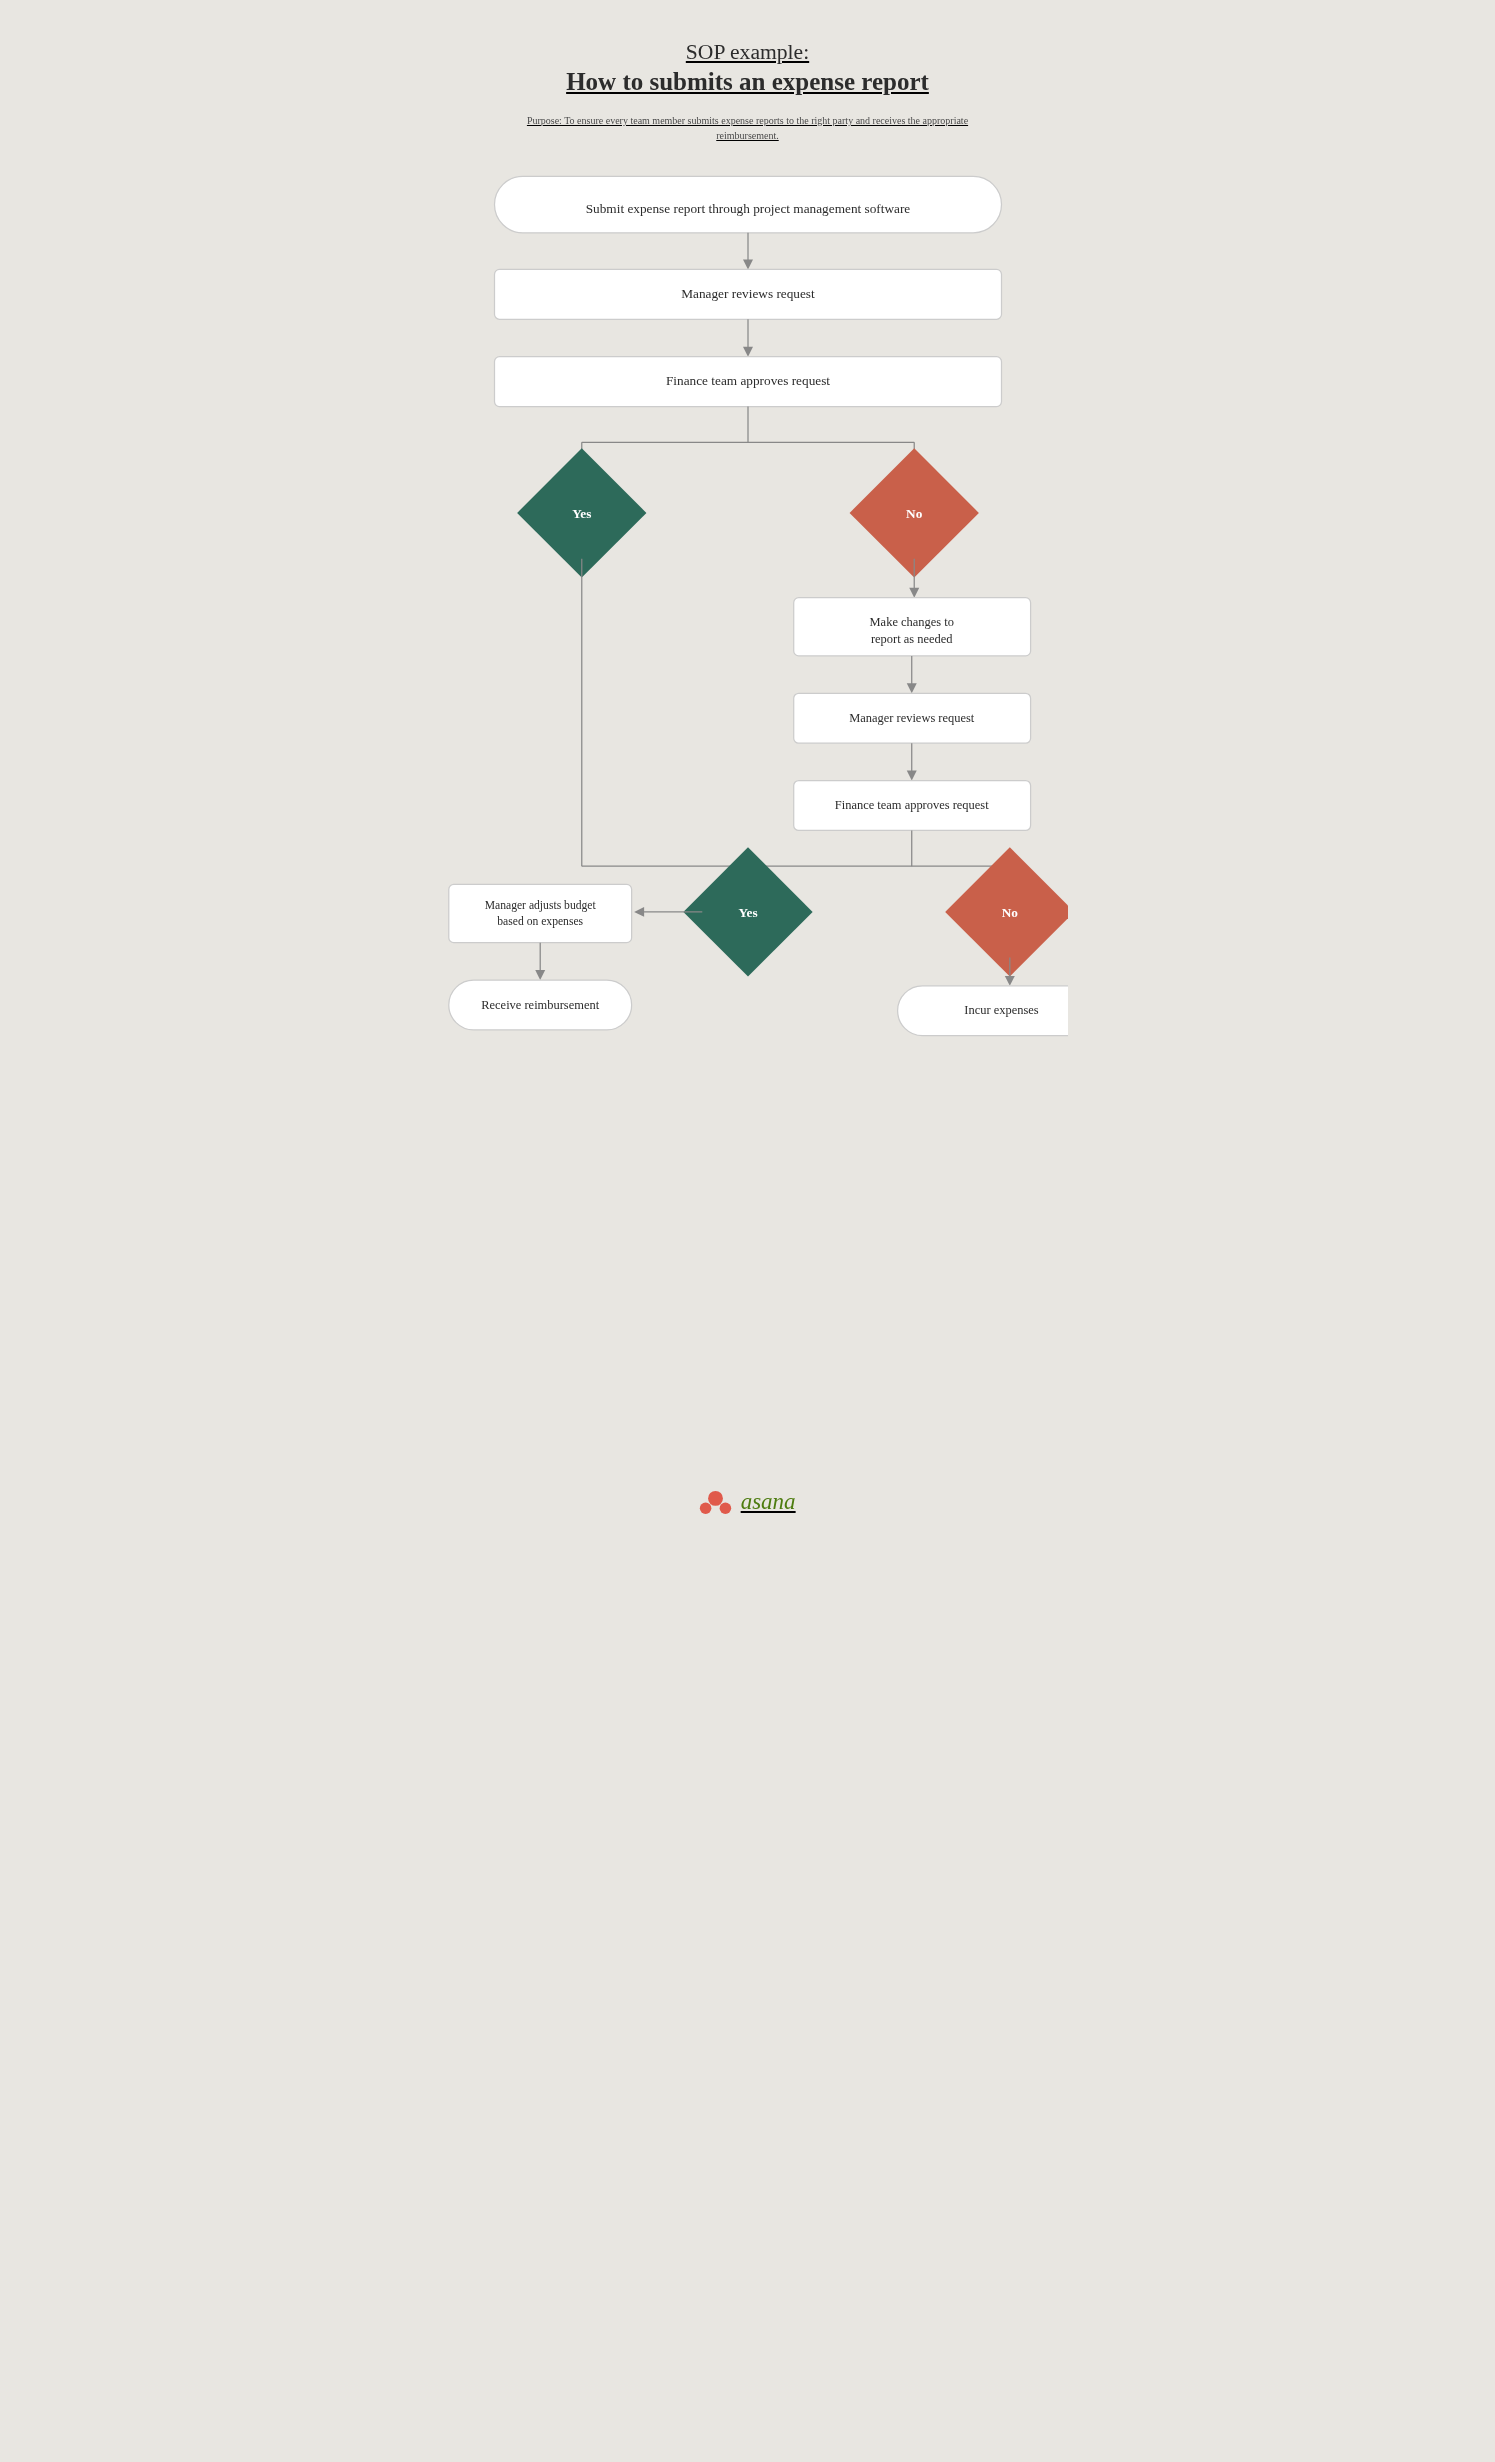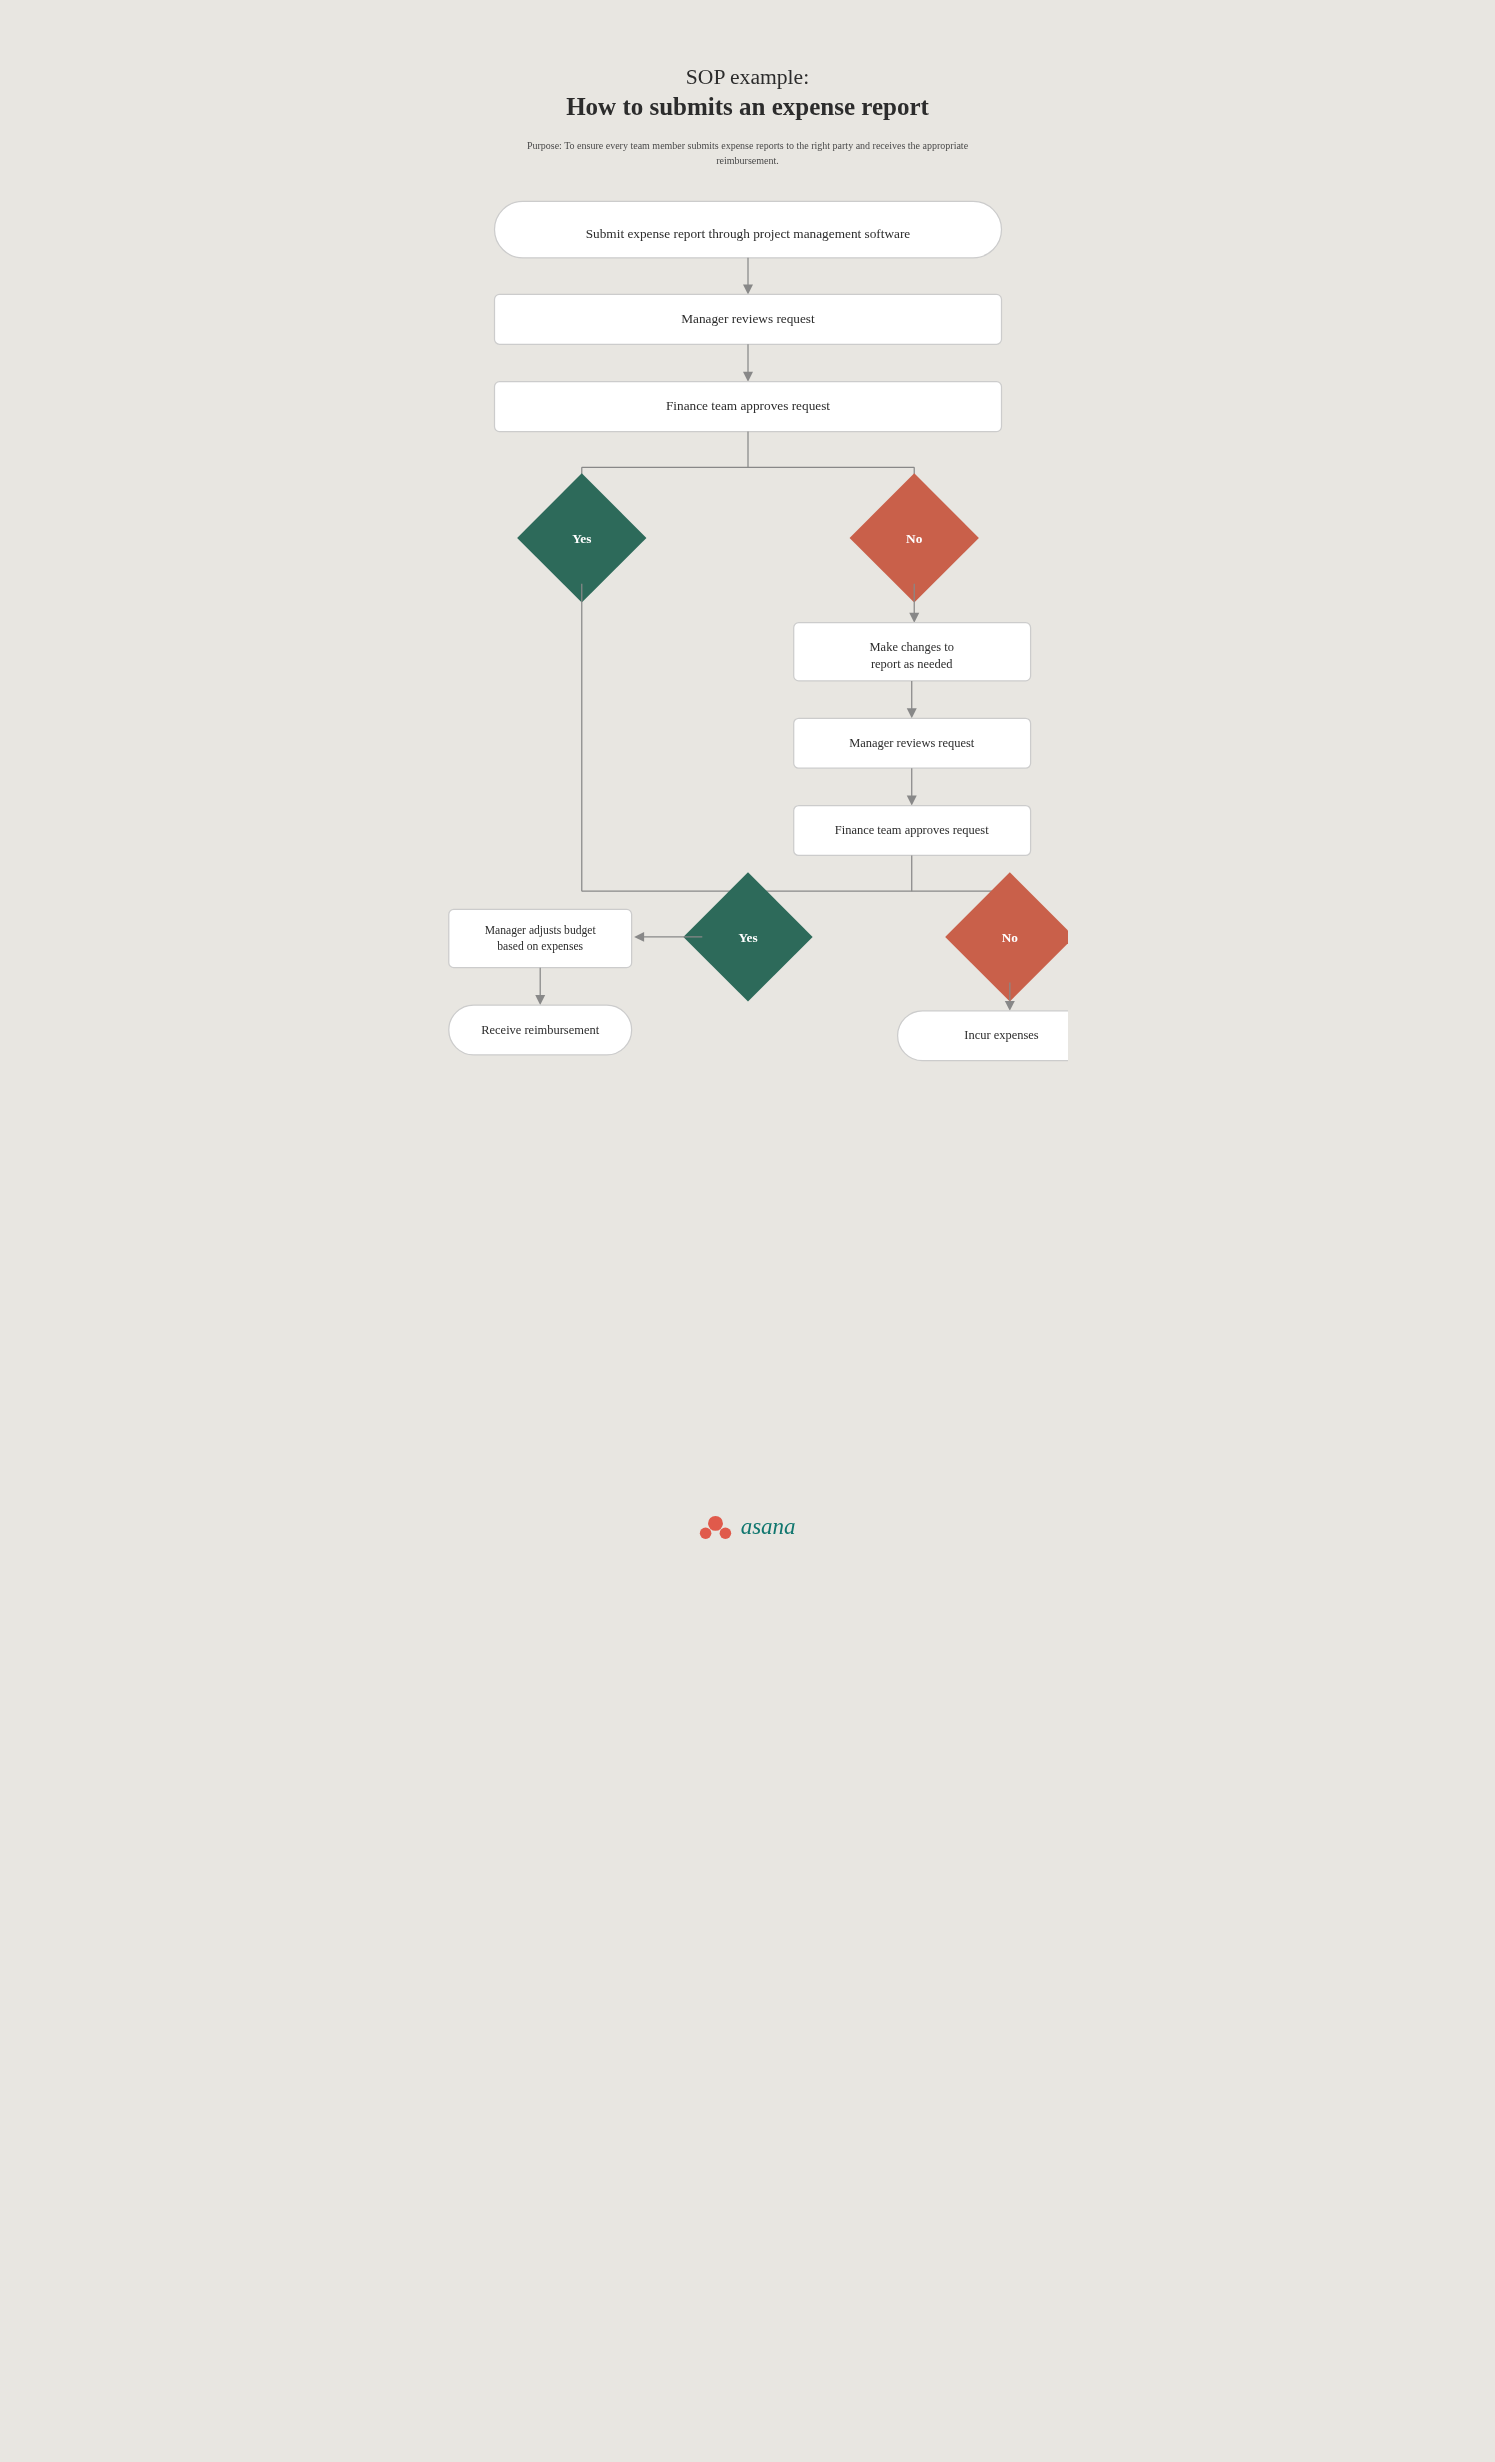--- a/index.html
+++ b/index.html
@@ -10,22 +10,23 @@
       display: flex;
       justify-content: center;
       align-items: flex-start;
       min-height: 100vh;
       padding: 0;
     }
 
     .page {
       width: 706px;
       background-color: #e8e6e1;
-      padding: 65px 33px 50px 33px;
+      padding: 40px 33px 50px 33px;
       position: relative;
+      text-decoration: underline;
     }
 
     
     .header {
       text-align: center;
       margin-bottom: 25px;
     }
 
     .header-title-top {
       font-size: 21.6px;
@@ -188,17 +189,17 @@
   </div>
 
   <div class="asana-logo">
     <div class="asana-icon">
       <svg width="33" height="25" viewBox="0 0 40 30" xmlns="http://www.w3.org/2000/svg">
         <circle cx="20" cy="10" r="9" fill="#e05a4b"></circle>
         <circle cx="8" cy="22" r="7" fill="#e05a4b"></circle>
         <circle cx="32" cy="22" r="7" fill="#e05a4b"></circle>
       </svg>
     </div>
-    <span class="asana-text" style="font-family:Georgia,serif;font-style:italic;font-size:23px;color:#0f766e;">asana</span>
+    <span class="asana-text" style="font-family:Georgia,serif;font-style:italic;font-size:23px;color:#4d7c0f;">asana</span>
   </div>
 
 </div>
 
 
 </body></html>

